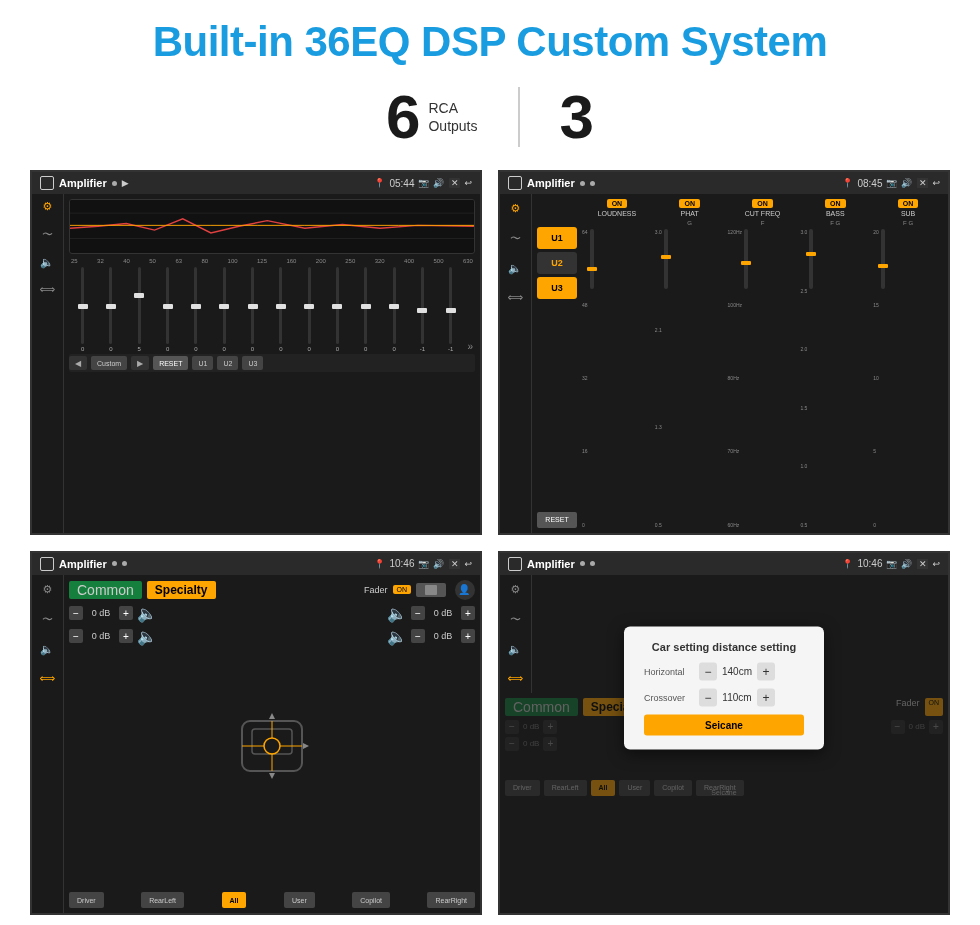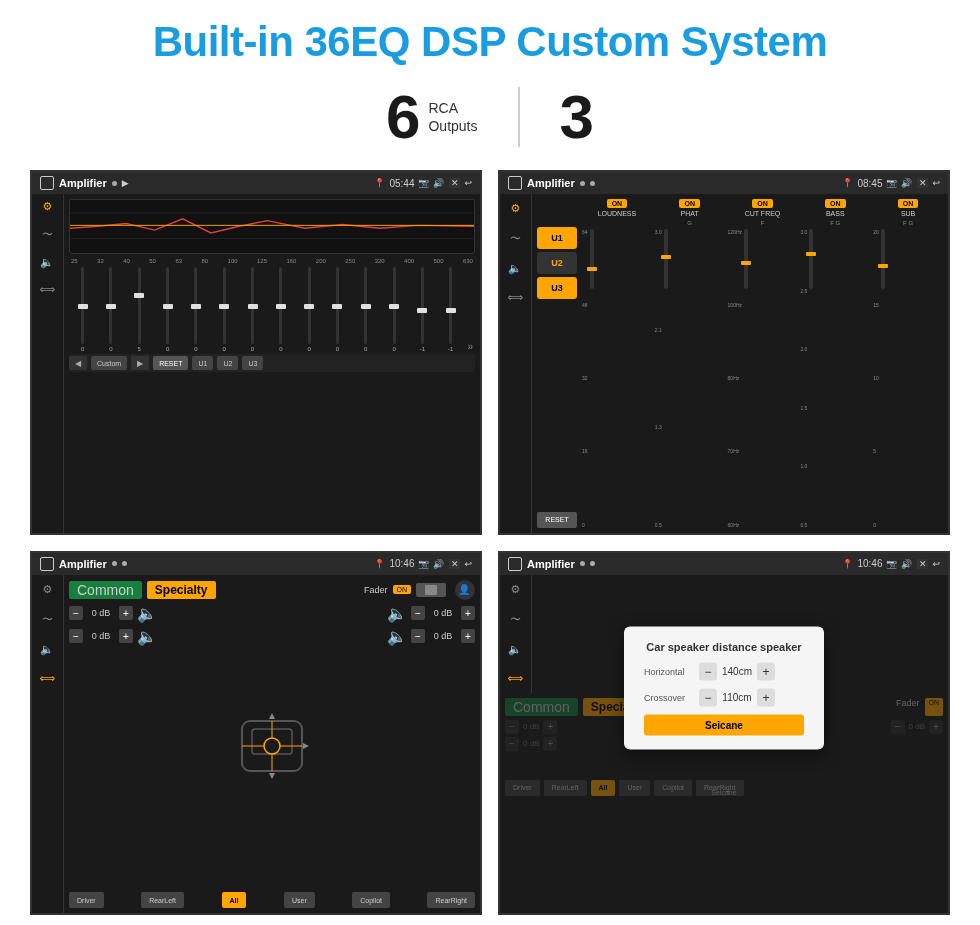--- a/index.html
+++ b/index.html
@@ -1070,21 +1070,21 @@
             <div class="bottom-btn">Driver</div>
             <div class="bottom-btn">RearLeft</div>
             <div class="bottom-btn bottom-btn-active">All</div>
             <div class="bottom-btn">User</div>
             <div class="bottom-btn">Copilot</div>
             <div class="bottom-btn">RearRight</div>
           </div>
         </div>
 
         <div class="distance-overlay">
-          <div class="dialog-title">Car speaker distance speaker</div>
+          <div class="dialog-title">Car setting distance setting</div>
 
           <div class="dialog-row">
             <span class="dialog-label">Horizontal</span>
             <div class="dialog-minus">−</div>
             <span class="dialog-value">140cm</span>
             <div class="dialog-plus">+</div>
           </div>
 
           <div class="dialog-row">
             <span class="dialog-label">Crossover</span>

